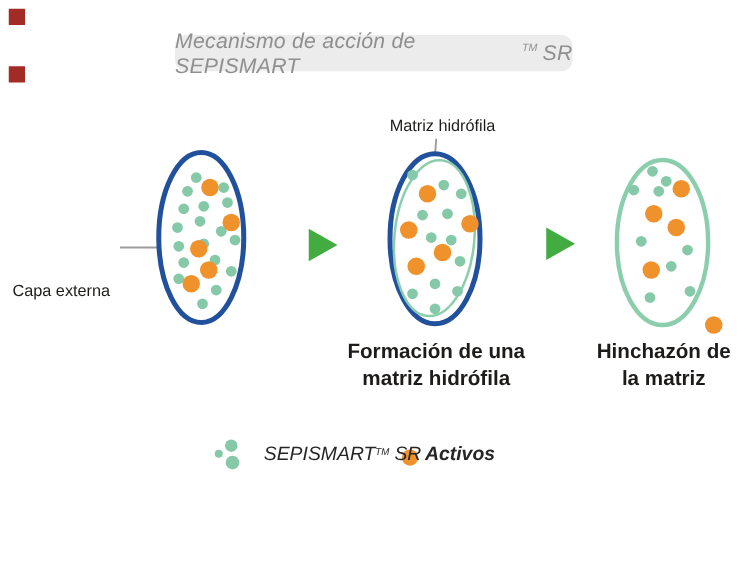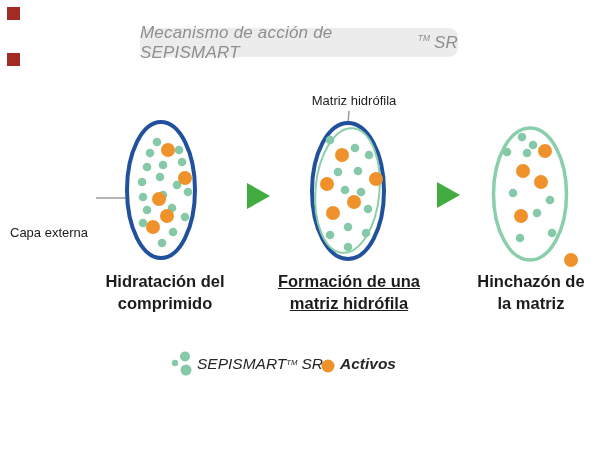--- a/index.html
+++ b/index.html
@@ -18,26 +18,26 @@
   .tm{font-size:.5em;position:relative;top:-.55em;letter-spacing:0;}
   .gap-left{margin-left:4px;}
 
   .small-label{position:absolute;font-size:13px;line-height:17.5px;font-weight:500;color:var(--text,#1d1c1a);}
   #capa-label{left:10px;top:184px;margin-top:40px;}
   #matriz-label{left:284px;top:92px;width:140px;text-align:center;}
 
   .caption{position:absolute;top:270px;width:180px;text-align:center;
       font-size:16.5px;line-height:22px;font-weight:700;color:var(--text,#1d1c1a);}
   #caption-1{left:75px;}
-  #caption-2{left:259px;text-decoration:underline;}
+  #caption-2{left:259px;}
   #caption-3{left:441px;}
 
   .legend-text{position:absolute;top:355px;font-style:italic;font-size:15.5px;
       font-weight:500;color:#262626;}
-  #legend-sepismart{left:197px;font-style:italic;}
+  #legend-sepismart{left:211px;font-style:italic;}
   #legend-activos{left:340px;font-weight:bold;}
 
   .e-navy{fill:#fff;stroke:var(--navy,#21519c);stroke-width:4;}
   .e-inner{fill:none;stroke:var(--teal-stroke,#8bceac);stroke-width:2;}
   .e-teal{fill:#fff;stroke:var(--teal-stroke,#8bceac);stroke-width:3.5;}
   .arrow{fill:var(--arrow-green,#43ac40);}
   .connector{stroke:var(--connector,#9b9b9b);stroke-width:1.5;}
 </style>
 </head>
 <body>
@@ -126,24 +126,20 @@
       <span class="tm">TM</span>
       <span class="gap-left">SR</span>
   </div>
 
   <div id="capa-label" class="small-label">
     <div>Capa externa</div>
   </div>
 
   <div id="matriz-label" class="small-label">Matriz hidrófila</div>
 
-  <div id="caption-1" class="caption">
-    <div>Hidratación del</div>
-    <div>comprimido</div>
-  </div>
   <div id="caption-2" class="caption">
     <div>Formación de una</div>
     <div>matriz hidrófila</div>
   </div>
   <div id="caption-3" class="caption">
     <div>Hinchazón de</div>
     <div>la matriz</div>
   </div>
 
   <div id="legend-sepismart" class="legend-text">

